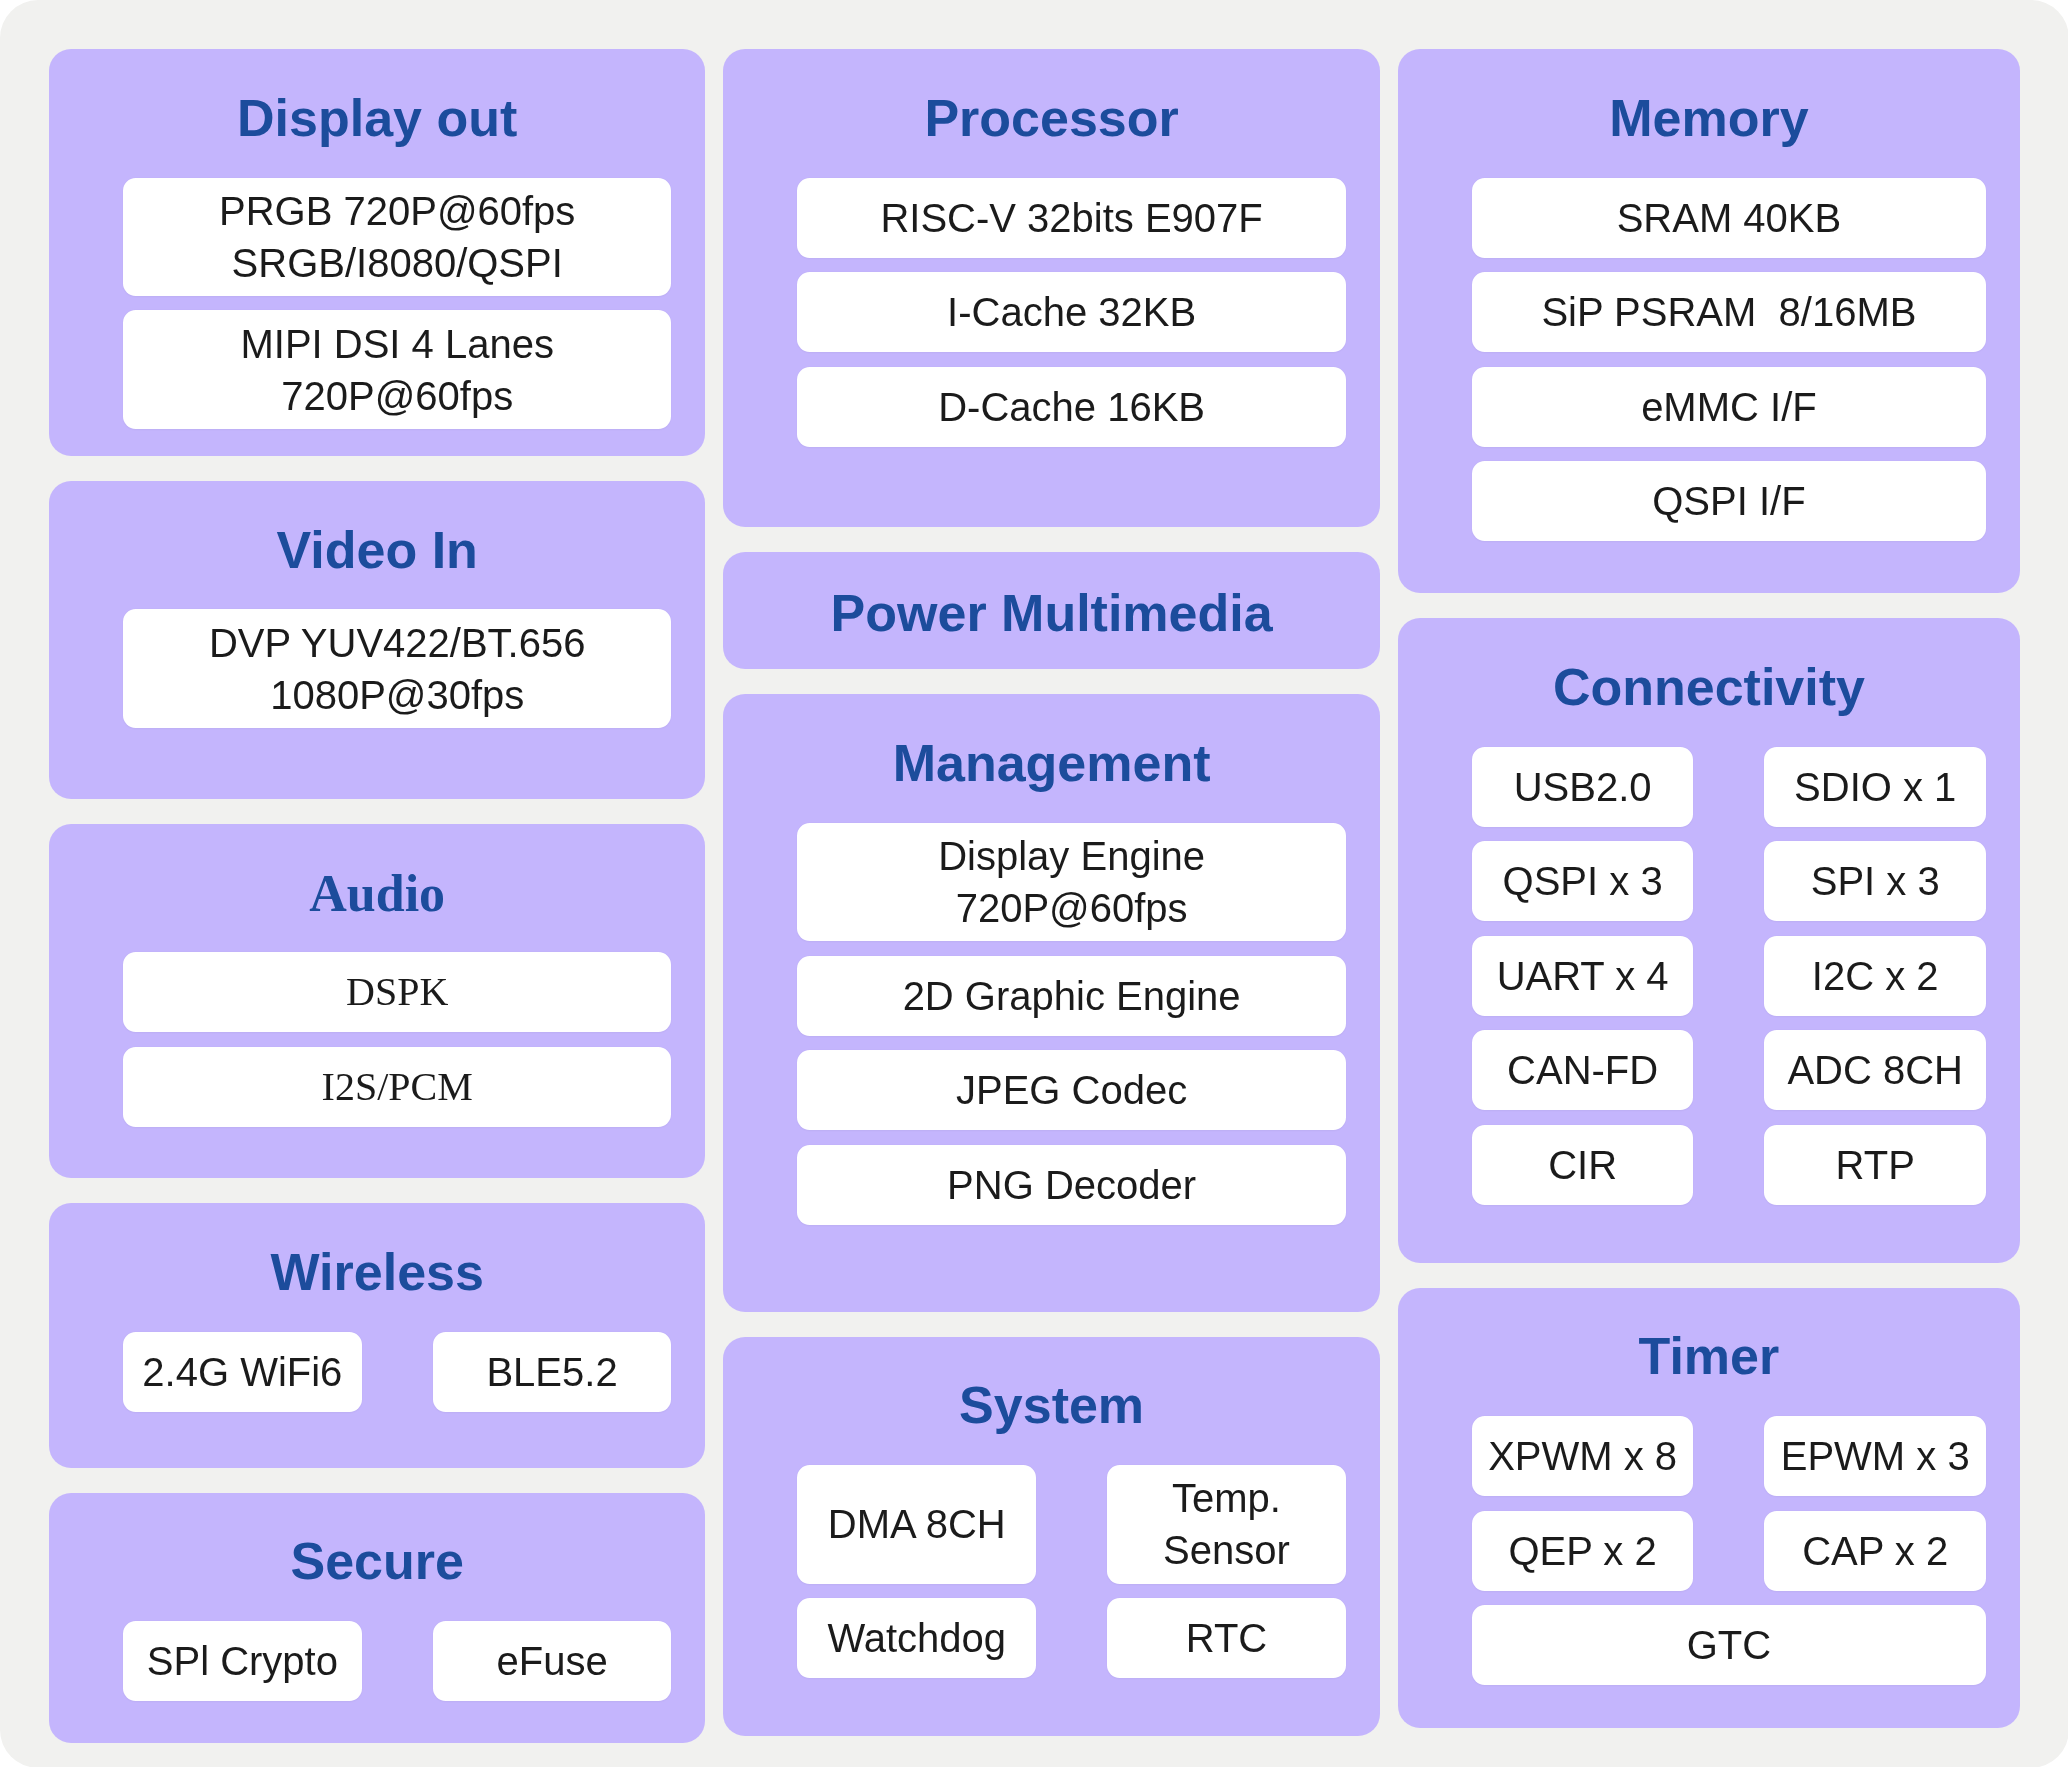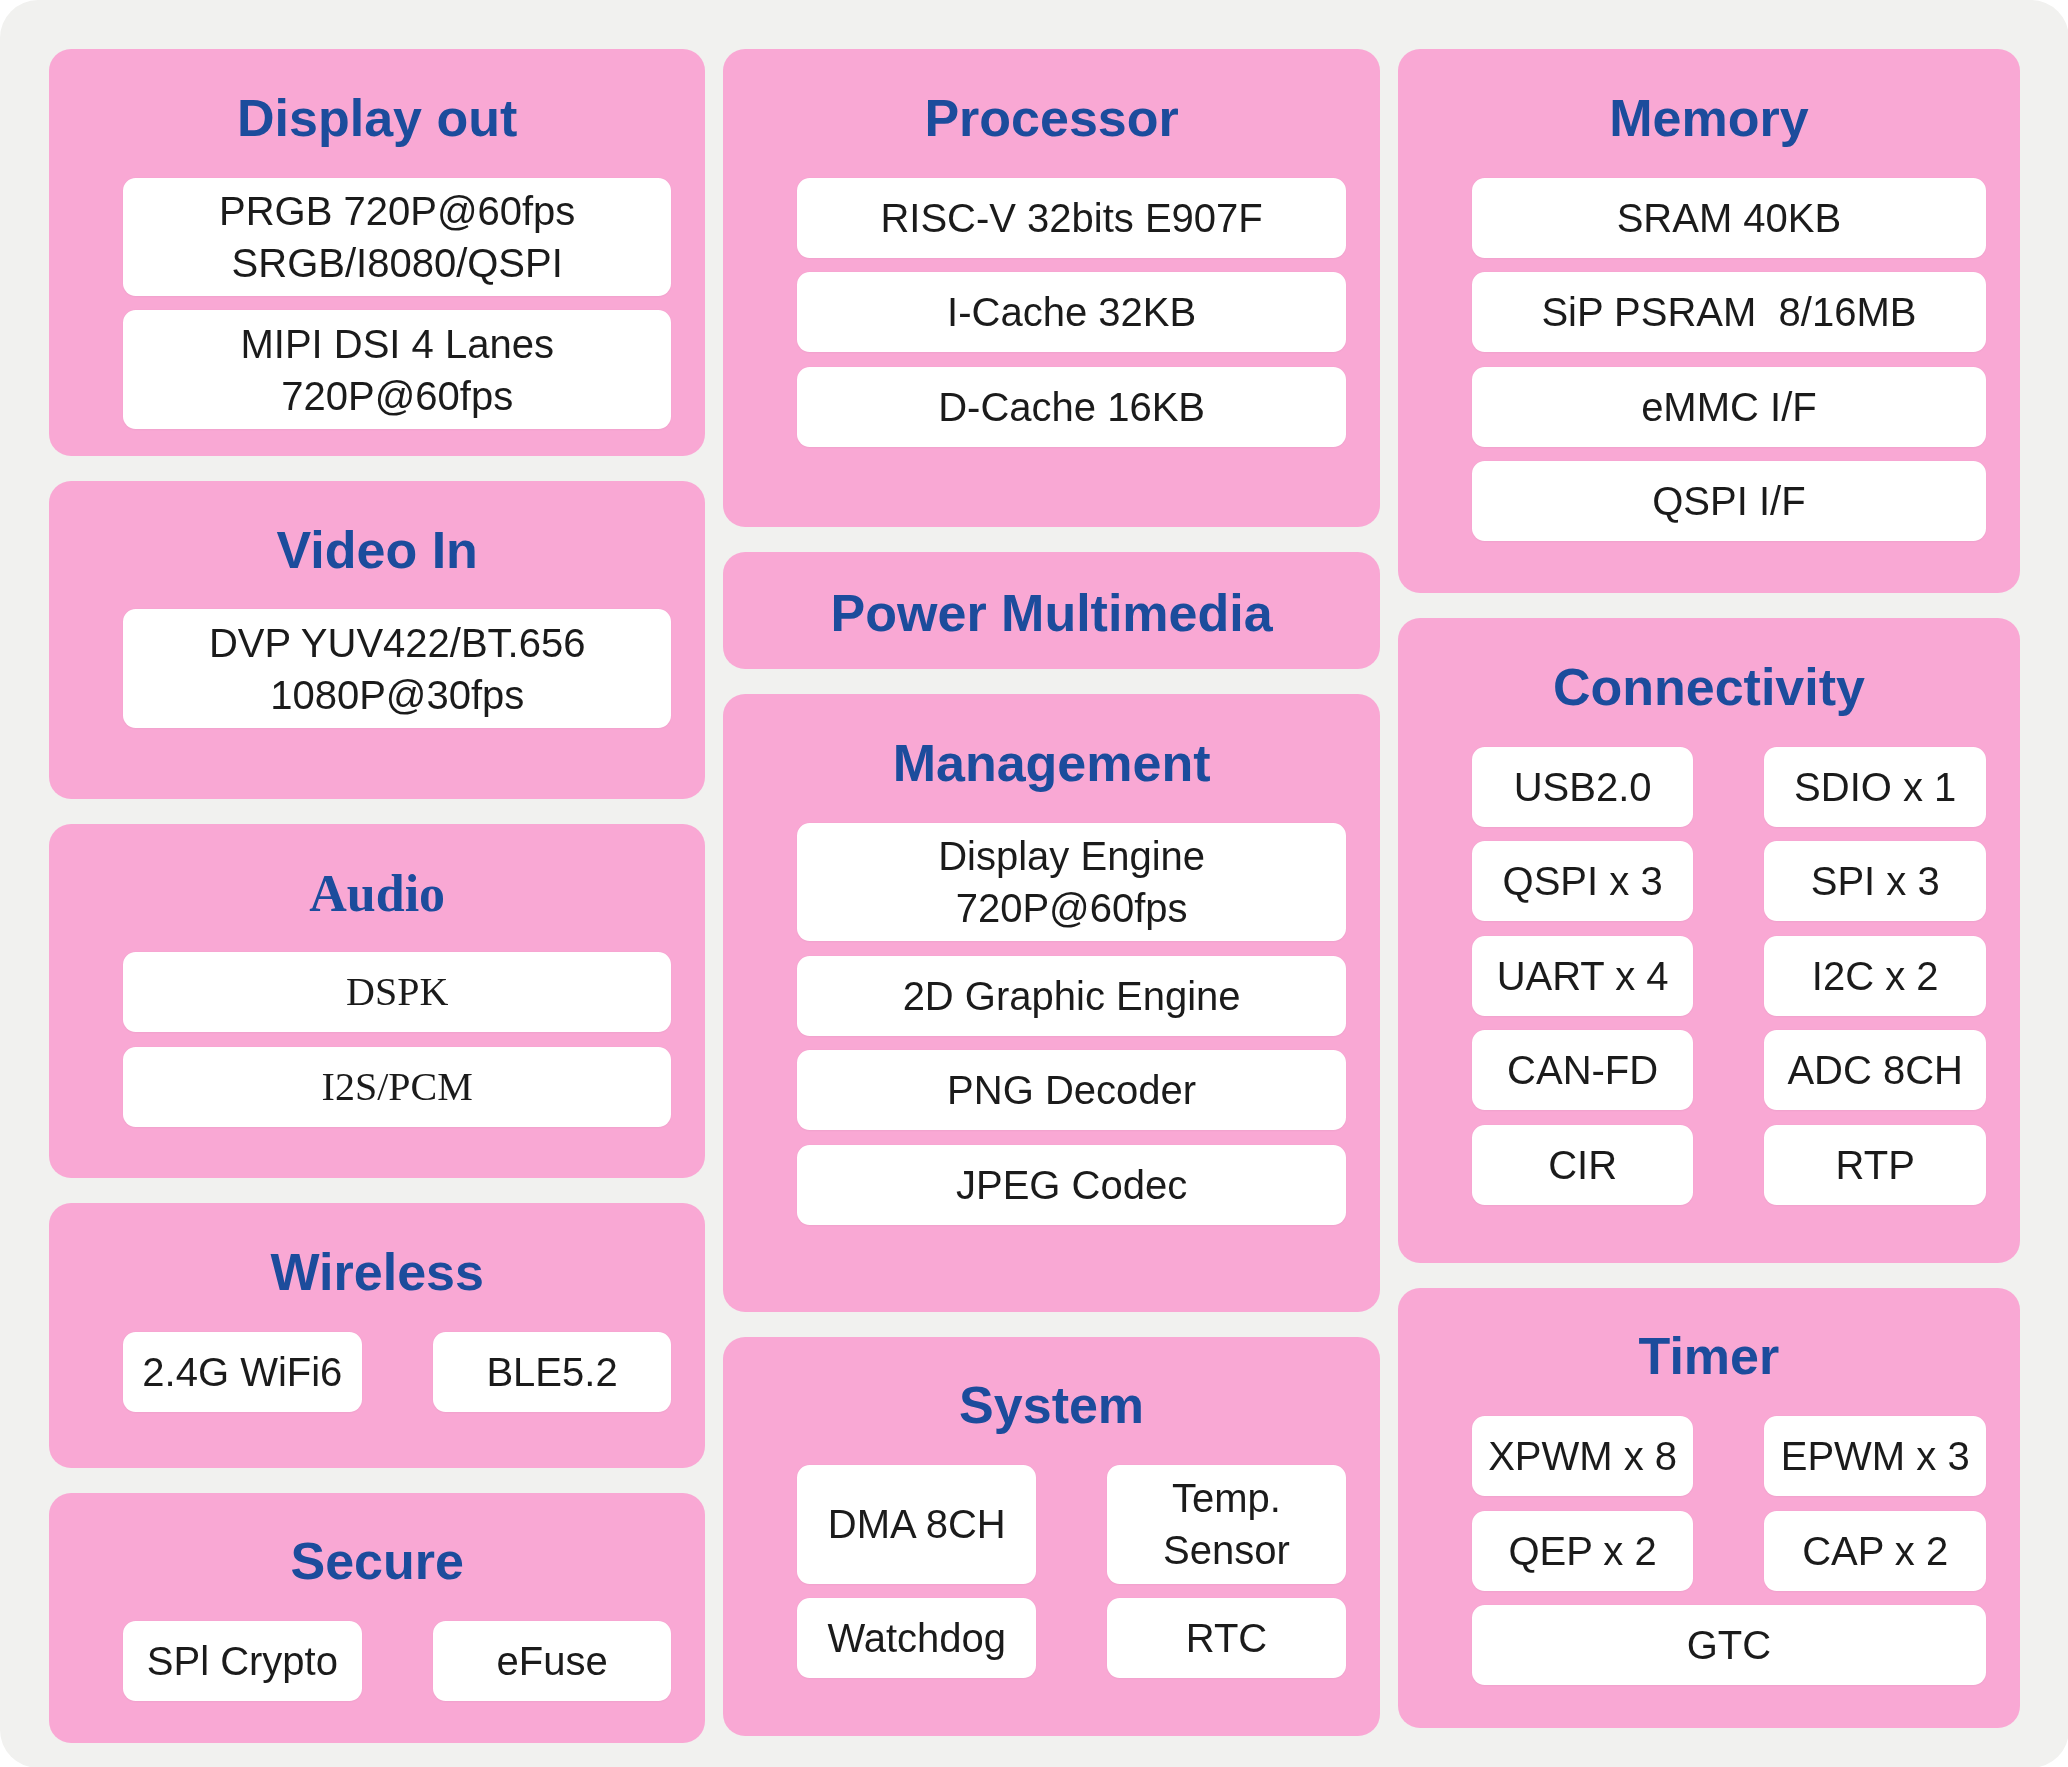--- a/index.html
+++ b/index.html
@@ -9,21 +9,21 @@
   }
   .board{
     width:2069px;height:1768px;box-sizing:border-box;
     background:#f1f1ef;border-radius:38px;
     padding:49px;display:grid;
     grid-template-columns:1.055fr 1.055fr 1fr;
     column-gap:18px;overflow:hidden;
   }
   .col{display:flex;flex-direction:column;row-gap:25px;min-width:0;}
   .sec{
-    background:#f9a8d4;border-radius:22px;
+    background:#c4b5fd;border-radius:22px;
     padding:23.5px 34px 43px;box-sizing:border-box;
   }
   .sec-title{
     font-size:52px;font-weight:700;color:#1c4c9c;
     text-align:center;margin:16.3px 0 29px;line-height:1.15;
     letter-spacing:0px;
   }
   .stack{display:flex;flex-direction:column;row-gap:14.5px;}
   .pair{display:grid;grid-template-columns:1fr 1fr;column-gap:31px;row-gap:14.5px;}
   .box{
@@ -148,24 +148,24 @@
       <h2 class="sec-title">Management</h2>
       <div class="stack">
         <div class="box tall">
           <span>Display Engine</span>
           <span>720P@60fps</span>
         </div>
         <div class="box">
           <span>2D Graphic Engine</span>
         </div>
         <div class="box">
+          <span>JPEG Codec</span>
+        </div>
+        <div class="box">
           <span>PNG Decoder</span>
-        </div>
-        <div class="box">
-          <span>JPEG Codec</span>
         </div>
       </div>
     </div>
 
     <div class="sec sec--system">
       <h2 class="sec-title">System</h2>
       <div class="pair">
         <div class="box">
           <span>DMA 8CH</span>
         </div>

